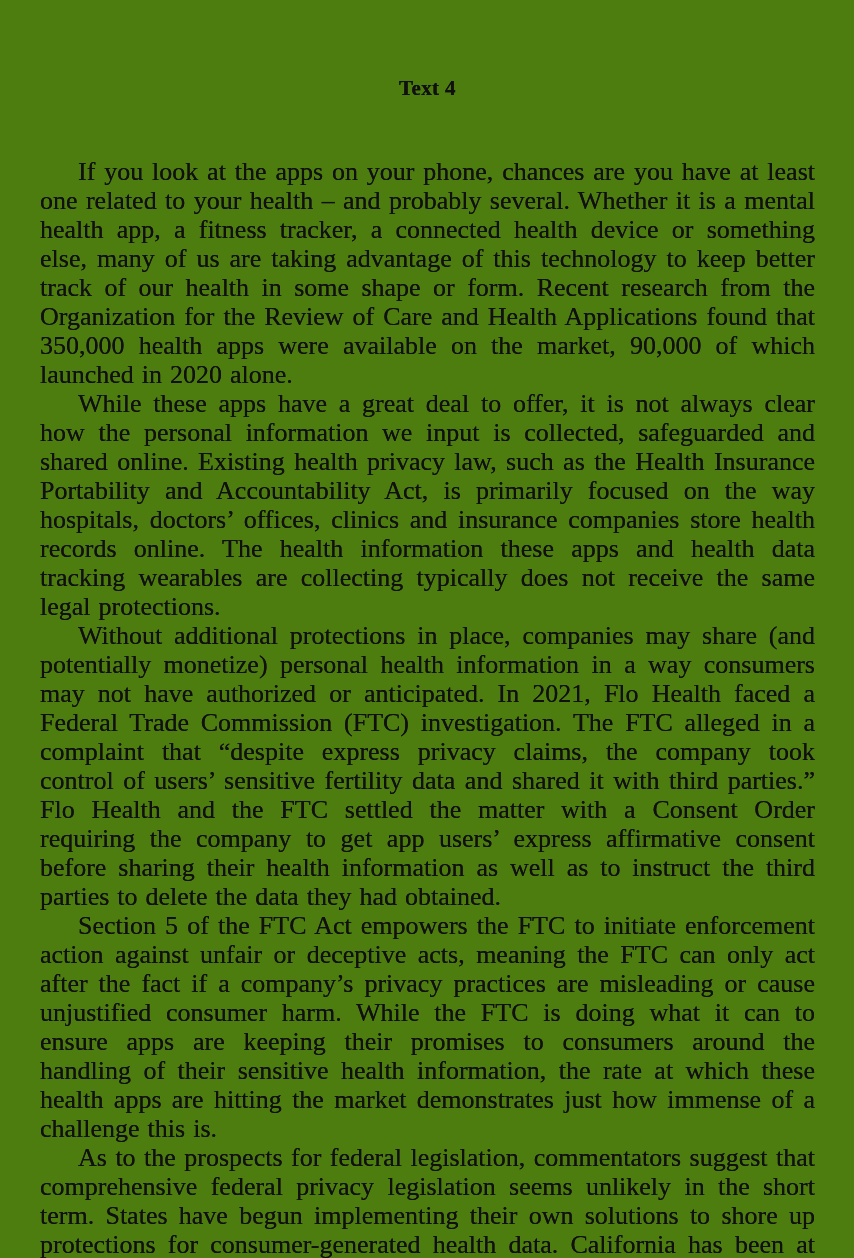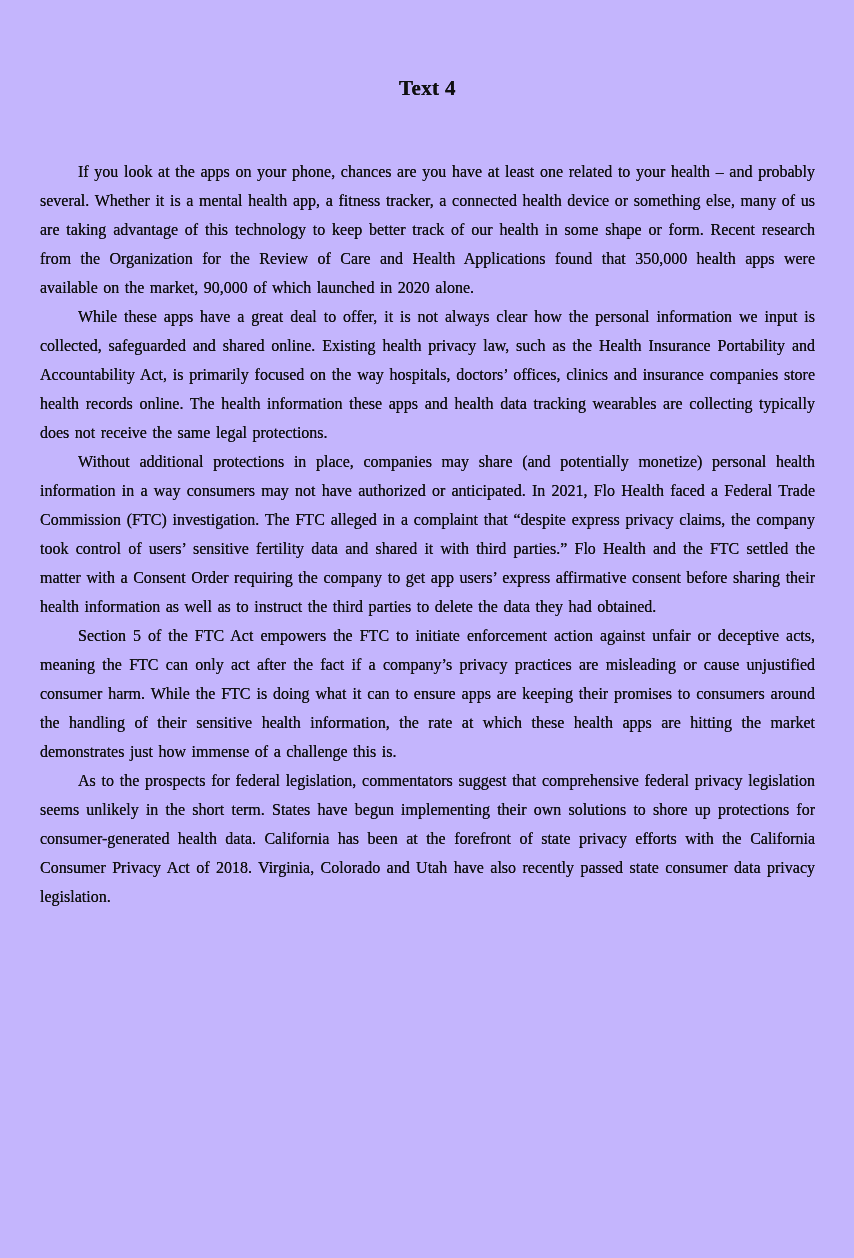--- a/index.html
+++ b/index.html
@@ -5,38 +5,38 @@
   html, body {
     margin: 0;
     padding: 0;
     background: #ffffff;
   }
   .page {
     position: relative;
     width: 854px;
     height: 1258px;
     box-sizing: border-box;
-    background: #c4b5fd;
+    background: #4d7c0f;
     padding: 76px 39px 0 40px;
     font-family: "Liberation Serif", serif;
     color: #101010;
     overflow: hidden;
   }
   .title {
     font-size: 21px;
     font-weight: 700;
     text-align: center;
     margin: 0 0 56px 0;
     letter-spacing: 0.4px;
     
     text-shadow: 0 0 0.4px #101010;
   }
   .body-text p {
     margin: 0;
-    font-size: 16px;
+    font-size: 26px;
     line-height: 29px;
     text-align: justify;
     text-indent: 38px;
     word-spacing: 1.5px;
     text-shadow: 0 0 0.35px #161616;
   }
 </style>
 </head>
 <body>
 

